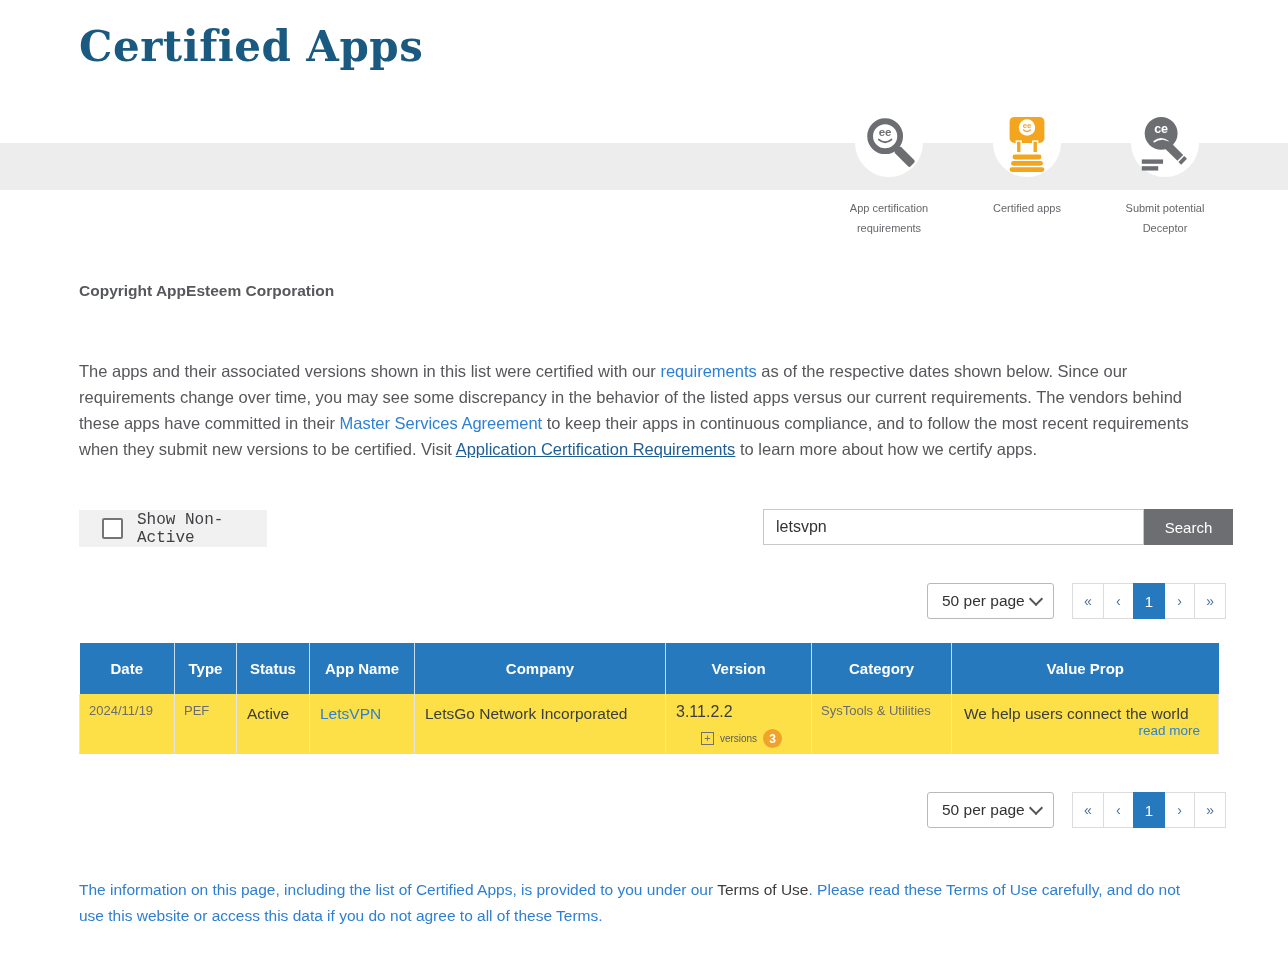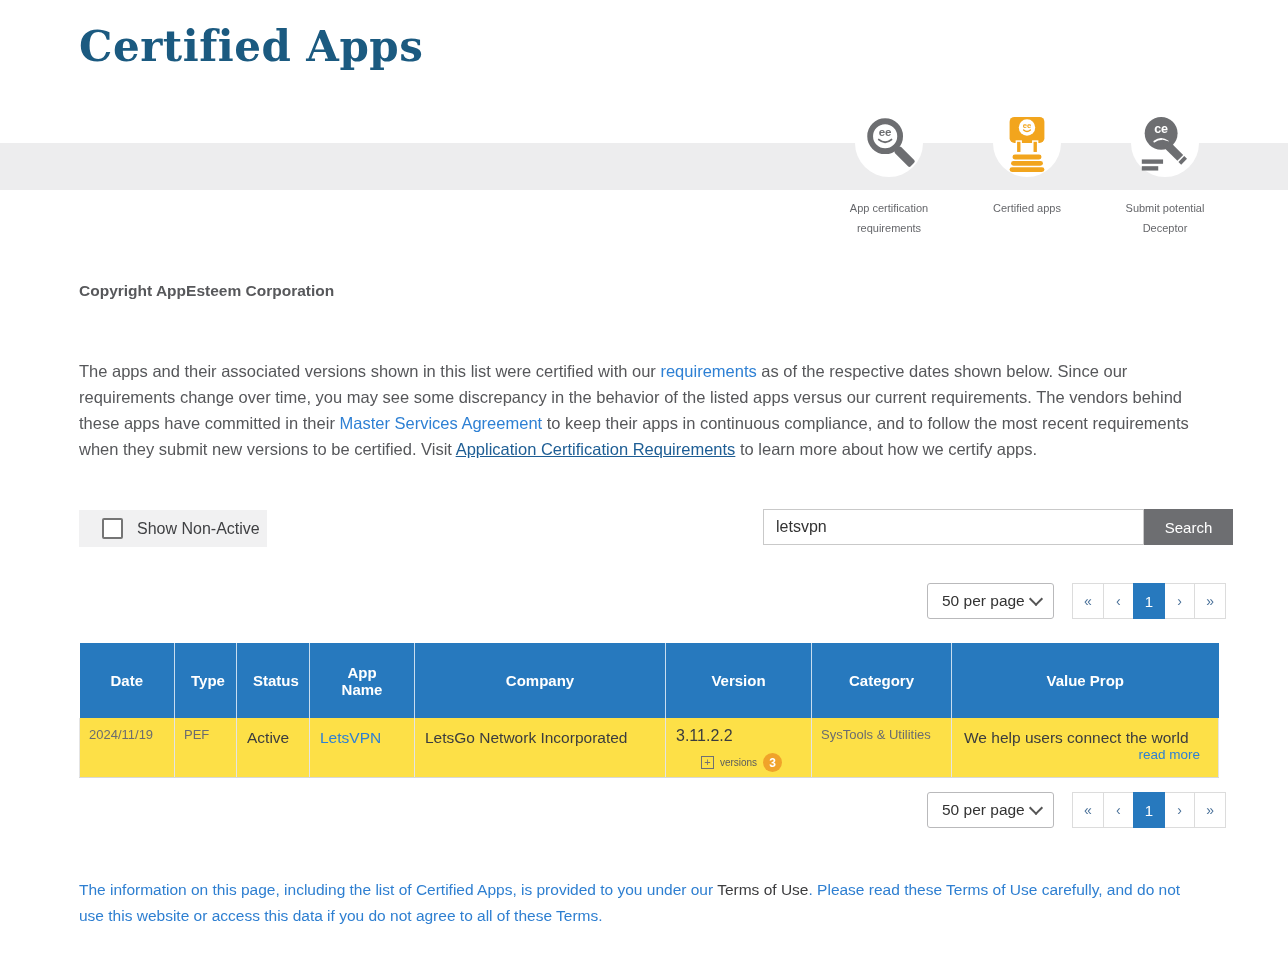--- a/index.html
+++ b/index.html
@@ -21,21 +21,21 @@
   
   .copyright{position:absolute;left:79px;top:278px;font-size:15.5px;font-weight:bold;color:#57585b;line-height:26px;}
 
   
   .intro{position:absolute;left:79px;top:358px;width:1128px;margin:0;font-size:16.5px;line-height:26px;color:#56575a;}
   .lnk{color:#2e80d4;text-decoration:none;cursor:pointer;}
   .lnk.dark{color:#1d5d94;text-decoration:underline;}
 
   
   .nonactive-box{position:absolute;left:79px;top:510px;width:188px;height:37px;background:#f1f1f2;
-    display:flex;align-items:center;padding-left:23px;box-sizing:border-box;cursor:pointer;}
+    display:flex;align-items:center;padding-left:23px;box-sizing:border-box;cursor:pointer;font-family:Liberation Mono, monospace;}
   .cb{width:17px;height:17px;border:2px solid #757575;border-radius:2px;background:#fff;flex:0 0 auto;}
   .cb-label{margin-left:14px;font-size:16px;color:#3f4043;}
   .search{position:absolute;left:763px;top:509px;width:381px;height:36px;box-sizing:border-box;
     border:1px solid #c9c9c9;padding:0 12px;font-size:16px;color:#333;font-family:"Liberation Sans",sans-serif;outline:none;}
   .search-btn{position:absolute;left:1144px;top:509px;width:89px;height:36px;border:none;background:#6d6e71;
     color:#fff;font-size:15px;font-family:"Liberation Sans",sans-serif;cursor:pointer;}
 
   
   .pagerow{position:absolute;left:12px;width:1288px;height:37px;}
   .perpage{position:absolute;left:915px;top:0;width:127px;height:36px;border:1px solid #b9b9bb;border-radius:3px;
@@ -44,21 +44,21 @@
   .chev{width:8px;height:8px;border-right:2px solid #555;border-bottom:2px solid #555;transform:rotate(45deg);margin-top:-4px;}
   .pager{position:absolute;left:1060px;top:0;display:flex;}
   .pcell{min-width:31.6px;height:36px;box-sizing:border-box;border:1px solid #dcdcdc;margin-left:-1px;
     display:flex;align-items:center;justify-content:center;font-size:14px;color:#4a7199;cursor:pointer;background:#fff;}
   .pcell:first-child{margin-left:0;}
   .pcell.active{background:#2779be;border-color:#2779be;color:#fff;font-size:15px;z-index:1;}
 
   
   .apps-table{position:absolute;left:79px;top:643px;width:1139px;border-collapse:collapse;table-layout:fixed;}
   .apps-table th{background:#2779be;color:#fff;font-size:15px;font-weight:bold;height:43px;
-    border-right:1px solid rgba(255,255,255,.75);text-align:center;padding:16px;}
+    border-right:1px solid rgba(255,255,255,.75);text-align:center;padding:4px;}
   .apps-table th:last-child{border-right:none;}
   .apps-table td{vertical-align:top;background:#fde047;border-right:1px solid #e4e4e4;border-bottom:1px solid #d8d8d8;
     height:59px;box-sizing:border-box;}
   .apps-table td:first-child{border-left:1px solid #e4e4e4;}
   .td-small{font-size:13px;color:#6b6c6f;padding:9px 4px 0 9px;}
   .td-main{font-size:15.5px;color:#3b3c3e;padding:11px 4px 0 10px;}
   .applink{color:#2e80d4;text-decoration:none;cursor:pointer;font-size:15.5px;}
   .td-version{padding:9px 4px 0 10px;font-size:16px;color:#3b3c3e;}
   .versions-line{display:flex;align-items:center;justify-content:center;margin-top:8px;gap:6px;}
   .plus-box{width:13px;height:13px;border:1px solid #6f7073;box-sizing:border-box;display:flex;align-items:center;

